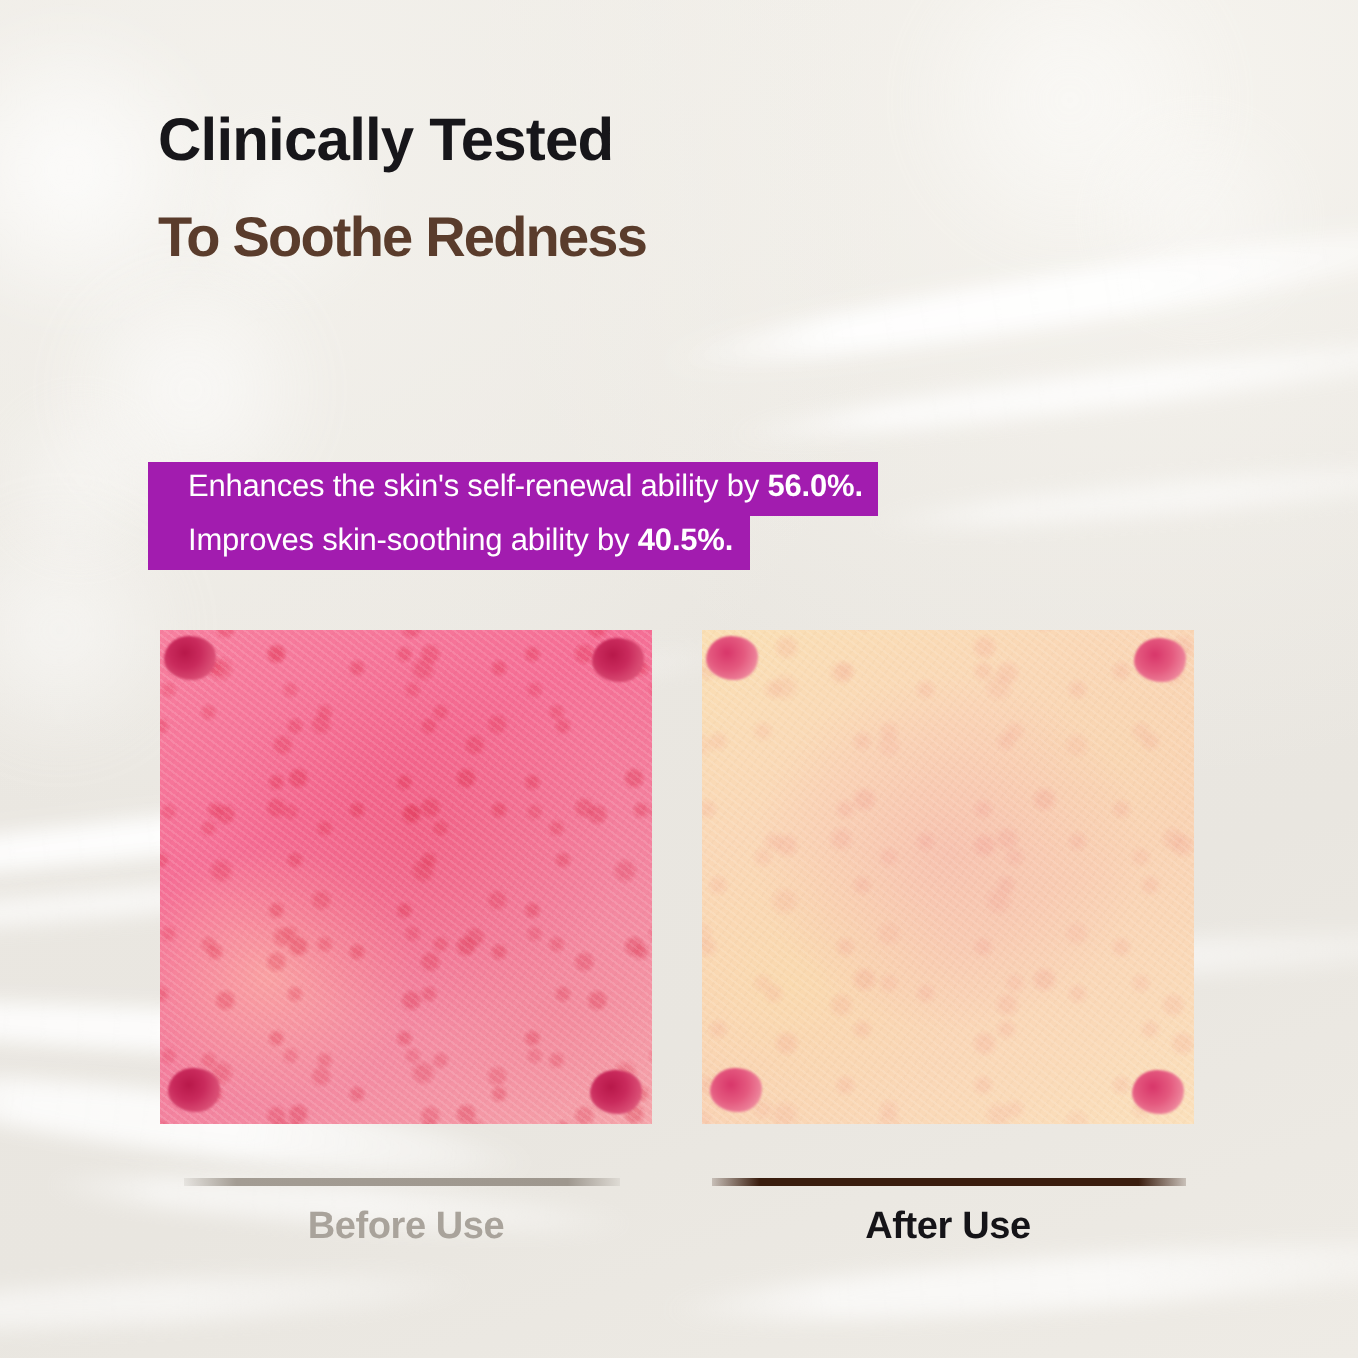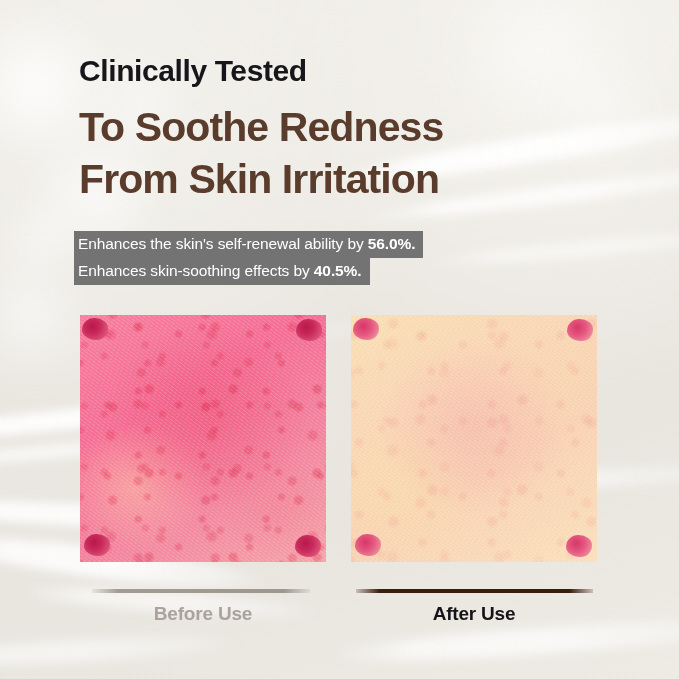--- a/index.html
+++ b/index.html
@@ -67,41 +67,41 @@
     font-weight: bold;
     color: #17161a;
     letter-spacing: -0.4px;
     white-space: nowrap;
     text-align: center;
   }
   .headline {
     position: absolute;
     left: 79px;
     top: 101px;
-    font-size: 41px;
+    font-size: 28px;
     font-weight: bold;
     color: #5a3c2c;
     letter-spacing: -0.9px;
     line-height: 1.28;
     white-space: nowrap;
   }
   .headline .line { display: block; }
 
   
   .claims {
     position: absolute;
     left: 74px;
     top: 231px;
   }
   .claim {
     display: inline-block;
-    background: #737373;
+    background: #a21caf;
     color: #ffffff;
     font-size: 15.5px;
-    padding: 4px 8px 5px 4px;
+    padding: 4px 8px 5px 20px;
     line-height: 1.15;
     white-space: nowrap;
     letter-spacing: -0.1px;
   }
   .claim b { font-weight: bold; }
   .claim-row { display: block; }
 
   
   .panel {
     position: absolute;
@@ -257,29 +257,28 @@
   <div class="swirl s7"></div>
   <div class="swirl s8"></div>
   <div class="swirl s9"></div>
   <div class="swirl s10"></div>
   <div class="swirl s11"></div>
   <div class="swirl s12"></div>
 
   <div class="eyebrow">Clinically Tested</div>
   <div class="headline">
     <span class="line">To Soothe Redness</span>
-    <span class="line">From Skin Irritation</span>
   </div>
 
   <div class="claims">
     <div class="claim-row">
       <span class="claim"><span>Enhances the skin's self-renewal ability by </span><b>56.0%.</b></span>
     </div>
     <div class="claim-row">
-      <span class="claim"><span>Enhances skin-soothing effects by </span><b>40.5%.</b></span>
+      <span class="claim"><span>Improves skin-soothing ability by </span><b>40.5%.</b></span>
     </div>
   </div>
 
   <div class="panel panel-before">
     <div class="skin skin-before"></div>
     <div class="mottle mottle-before"></div>
     <div class="grain"></div>
     <div class="blotch blotch-before bl-tl"></div>
     <div class="blotch blotch-before bl-tr"></div>
     <div class="blotch blotch-before bl-bl"></div>

